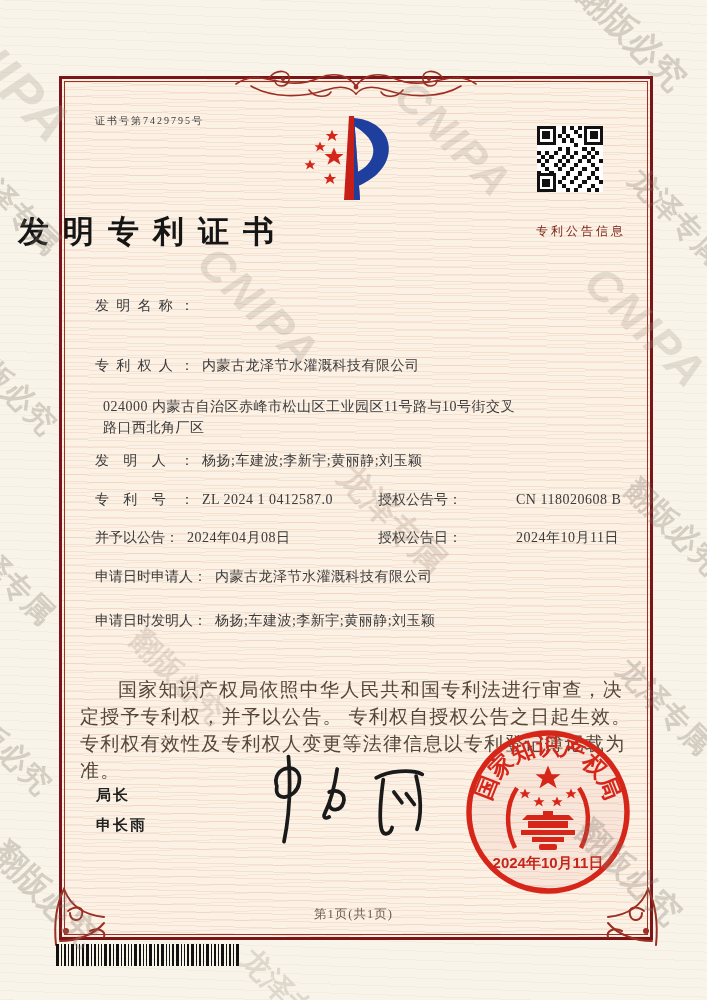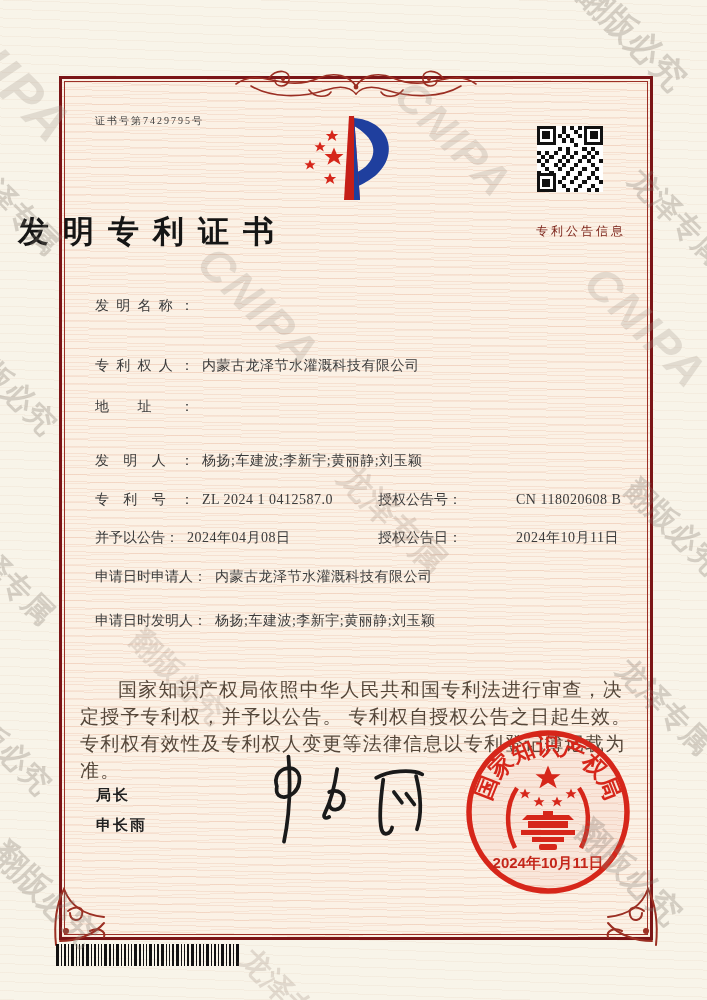--- a/index.html
+++ b/index.html
@@ -141,21 +141,21 @@
   <div class="abs title">发明专利证书</div>
 
   <div class="abs row" style="top:295px">
     <span class="lbl lbl-spread">发明名称：</span>
   </div>
   <div class="abs row" style="top:355px">
     <span class="lbl lbl-spread">专利权人：</span>
     <span class="val">内蒙古龙泽节水灌溉科技有限公司</span>
   </div>
   <div class="abs row" style="top:396px">
-    <span class="lbl lbl-spread">地址：</span>
+    <span class="val val-wrap">024000 内蒙古自治区赤峰市松山区工业园区11号路与10号街交叉路口西北角厂区</span>
   </div>
   <div class="abs row" style="top:450px">
     <span class="lbl lbl-spread">发明人：</span>
     <span class="val">杨扬;车建波;李新宇;黄丽静;刘玉颖</span>
   </div>
   <div class="abs row" style="top:489px">
     <span class="lbl lbl-spread">专利号：</span>
     <span class="val">ZL 2024 1 0412587.0</span>
     <span class="col2">
       <span class="lbl">授权公告号：</span>
@@ -217,20 +217,21 @@
       <rect x="-20" y="9" width="40" height="7"></rect>
       <rect x="-27" y="18" width="54" height="5"></rect>
       <rect x="-16" y="25" width="32" height="5"></rect>
       <rect x="-9" y="32" width="18" height="6" rx="2"></rect>
       <path d="M-33,36 C-43,16 -42,-8 -31,-24" fill="none" stroke="#d6261a" stroke-width="4.5"></path>
       <path d="M33,36 C43,16 42,-8 31,-24" fill="none" stroke="#d6261a" stroke-width="4.5"></path>
     </g>
     <text y="56" text-anchor="middle" font-size="15" font-weight="bold" fill="#c4261a" font-family="'Liberation Sans','DejaVu Sans',sans-serif">2024年10月11日</text>
   </svg>
 
+  <div class="abs footer">第1页(共1页)</div>
 
   <svg class="abs barcode" width="186" height="22" viewBox="0 0 186 22">
     <g fill="#111">
       <path d="M0,0h3v22h-3z M5,0h1v22h-1z M8,0h2v22h-2z M12,0h1v22h-1z M15,0h3v22h-3z M20,0h1v22h-1z M23,0h1v22h-1z M26,0h2v22h-2z M30,0h3v22h-3z M35,0h1v22h-1z M38,0h2v22h-2z M42,0h1v22h-1z M45,0h1v22h-1z M48,0h3v22h-3z M53,0h2v22h-2z M57,0h1v22h-1z M60,0h3v22h-3z M65,0h1v22h-1z M68,0h2v22h-2z M72,0h1v22h-1z M75,0h1v22h-1z M78,0h3v22h-3z M83,0h2v22h-2z M87,0h1v22h-1z M90,0h1v22h-1z M93,0h3v22h-3z M98,0h1v22h-1z M101,0h2v22h-2z M105,0h3v22h-3z M110,0h1v22h-1z M113,0h1v22h-1z M116,0h2v22h-2z M120,0h3v22h-3z M125,0h1v22h-1z M128,0h1v22h-1z M131,0h2v22h-2z M135,0h3v22h-3z M140,0h1v22h-1z M143,0h2v22h-2z M147,0h1v22h-1z M150,0h3v22h-3z M155,0h1v22h-1z M158,0h2v22h-2z M162,0h1v22h-1z M165,0h3v22h-3z M170,0h1v22h-1z M173,0h2v22h-2z M177,0h1v22h-1z M180,0h3v22h-3z"></path>
     </g>
   </svg>
 
   <div class="wm-layer">
     <span class="wm en" style="left:-38px; top:-12px; font-size:54px;">CNIPA</span>
     <span class="wm" style="left:600px; top:-28px; font-size:34px;">翻版必究</span>

